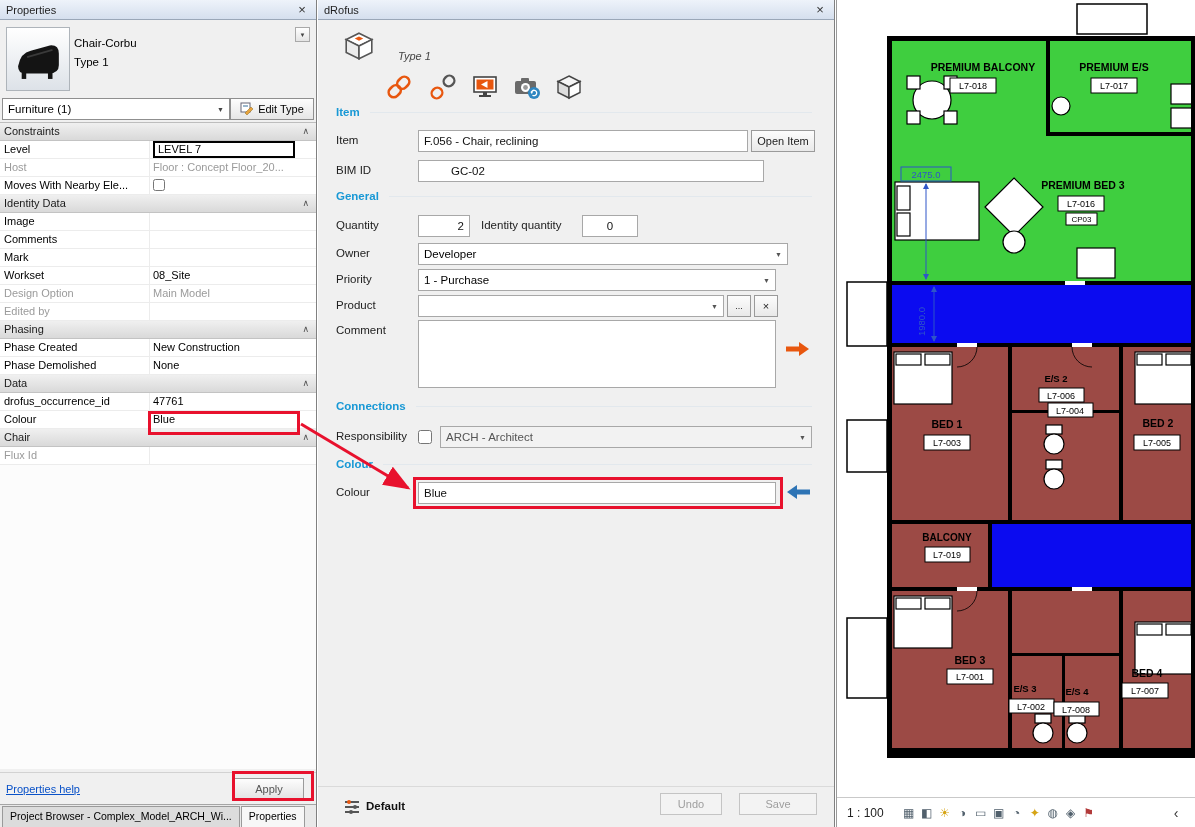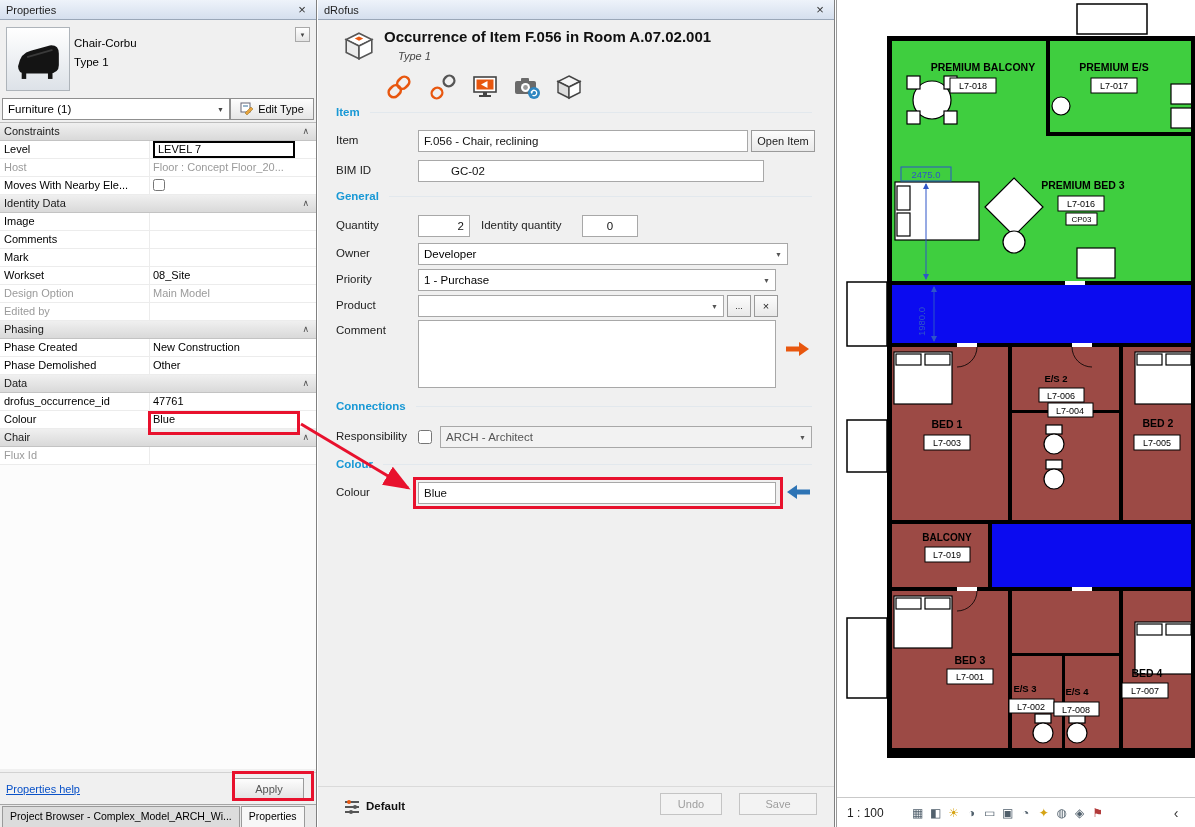--- a/index.html
+++ b/index.html
@@ -54,21 +54,21 @@
 .dbtn.disabled{color:#9e9e9e;background:#f3f3f3;border-color:#c4c4c4}
 .toolbtn{position:absolute;top:72px;width:30px;height:30px;display:flex;align-items:center;justify-content:center}
 .dcheck{position:absolute;width:14px;height:14px}
 .hline{position:absolute;height:1px;background:#dadada}
 .deflabel{position:absolute;font-size:11.5px;font-weight:bold;color:#111}
 
 
 #plan{left:836px;width:359px;height:827px;background:#fff;border-left:1px solid #9a9a9a}
 #plan svg text{font-family:"Liberation Sans",sans-serif}
 #status{position:absolute;left:0;right:0;bottom:0;height:30px;background:#fff;border-top:1px solid #c9c9c9;display:flex;align-items:center;padding:0 10px}
-.scale-label{font-size:12px;color:#222;margin-right:25px}
+.scale-label{font-size:12px;color:#222;margin-right:16px}
 .vicon{width:18px;text-align:center;font-size:12px;color:#51606c}
 .vicon.warn{color:#d6a415}
 .vicon.red{color:#b23a3a}
 .vicon.chev{margin-left:auto;font-size:14px;color:#333}
 
 
 .redbox{position:absolute;border:3px solid #e8112d;z-index:55;pointer-events:none}
 #arrow-overlay{position:absolute;left:0;top:0;width:1195px;height:827px;z-index:60;pointer-events:none}
 .syncarrow{position:absolute;z-index:40}
 </style>
@@ -165,21 +165,21 @@
         <div class="pgroup">
           <span>Phasing</span>
           <span class="chev">∧</span>
         </div>
         <div class="prow">
           <div class="pname">Phase Created</div>
           <div class="pval">New Construction</div>
         </div>
         <div class="prow">
           <div class="pname">Phase Demolished</div>
-          <div class="pval">Other</div>
+          <div class="pval">None</div>
         </div>
 
         <div class="pgroup">
           <span>Data</span>
           <span class="chev">∧</span>
         </div>
         <div class="prow">
           <div class="pname">drofus_occurrence_id</div>
           <div class="pval">47761</div>
         </div>
@@ -217,21 +217,20 @@
     </div>
 
     <div style="position:absolute;left:25px;top:30px">
       <svg width="32" height="32" viewBox="0 0 30 30">
         <polygon points="15,3 27,9 15,15 3,9" fill="#fff" stroke="#555" stroke-width="1.5"></polygon>
         <polygon points="3,9 15,15 15,27 3,21" fill="#ececec" stroke="#555" stroke-width="1.5"></polygon>
         <polygon points="27,9 15,15 15,27 27,21" fill="#fff" stroke="#555" stroke-width="1.5"></polygon>
         <polygon points="15,6 19,8 15,10 11,8" fill="#e8570f"></polygon>
       </svg>
     </div>
-    <div class="dheading">Occurrence of Item F.056 in Room A.07.02.001</div>
     <div class="dsub">Type 1</div>
 
     <div class="toolbtn" style="left:66px">
       <svg width="28" height="28" viewBox="0 0 28 28" fill="none">
         <g transform="rotate(-45 14 14)" stroke="#e8570f" stroke-width="2.6">
           <rect x="1.5" y="9" width="13" height="10" rx="5"></rect>
           <rect x="13.5" y="9" width="13" height="10" rx="5"></rect>
         </g>
       </svg>
     </div>

